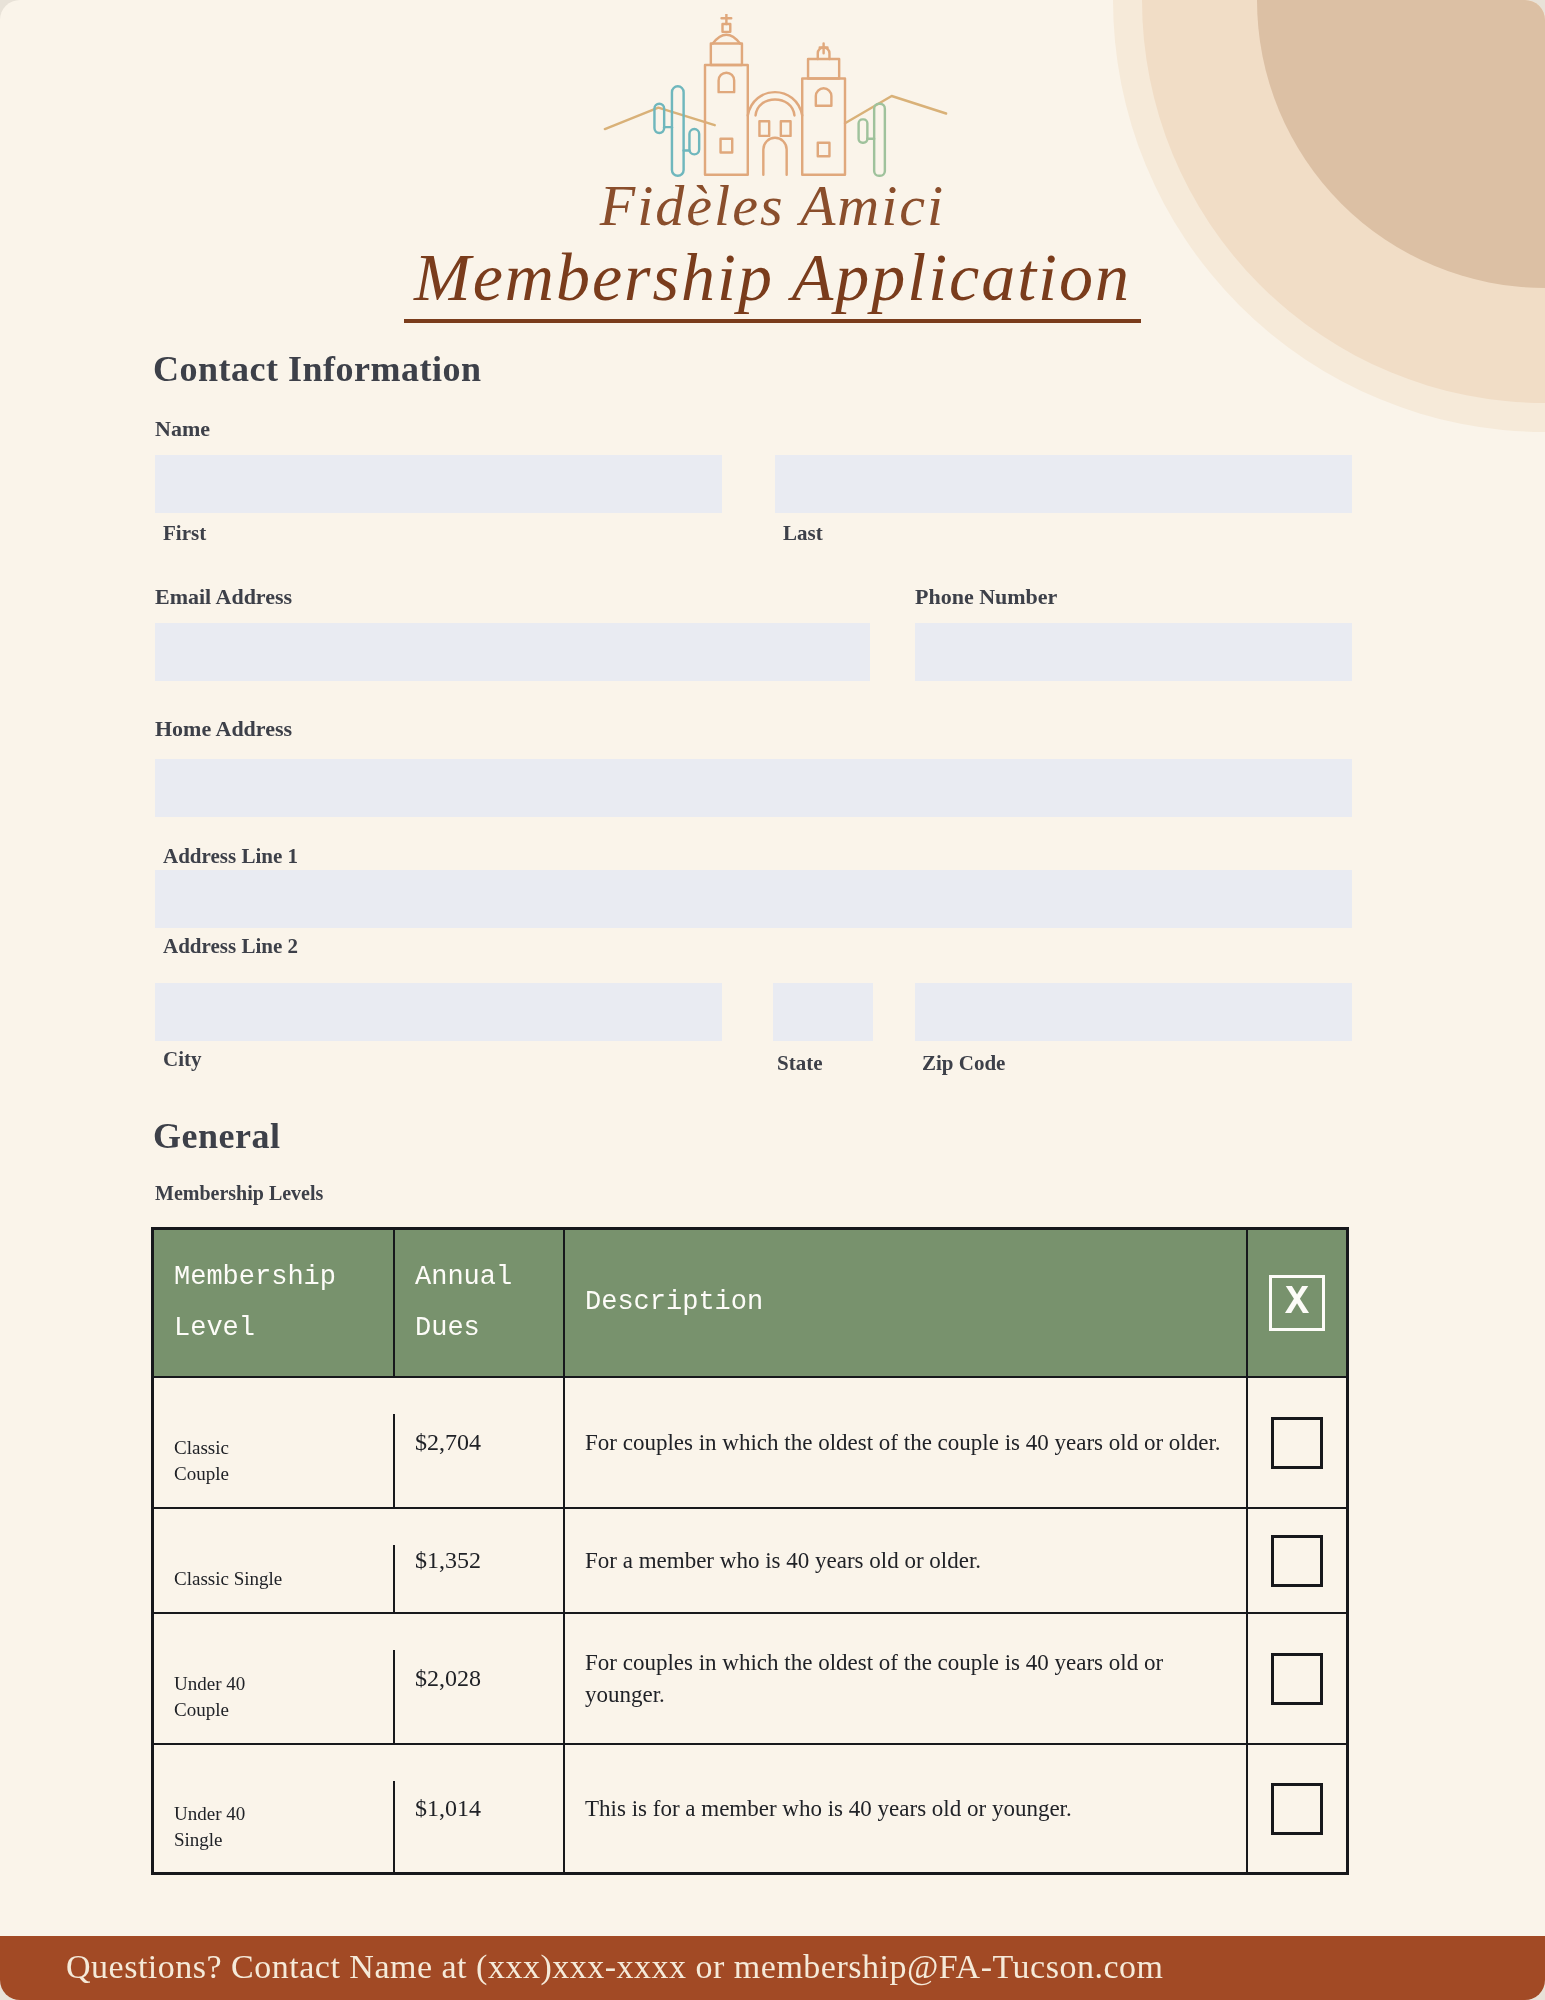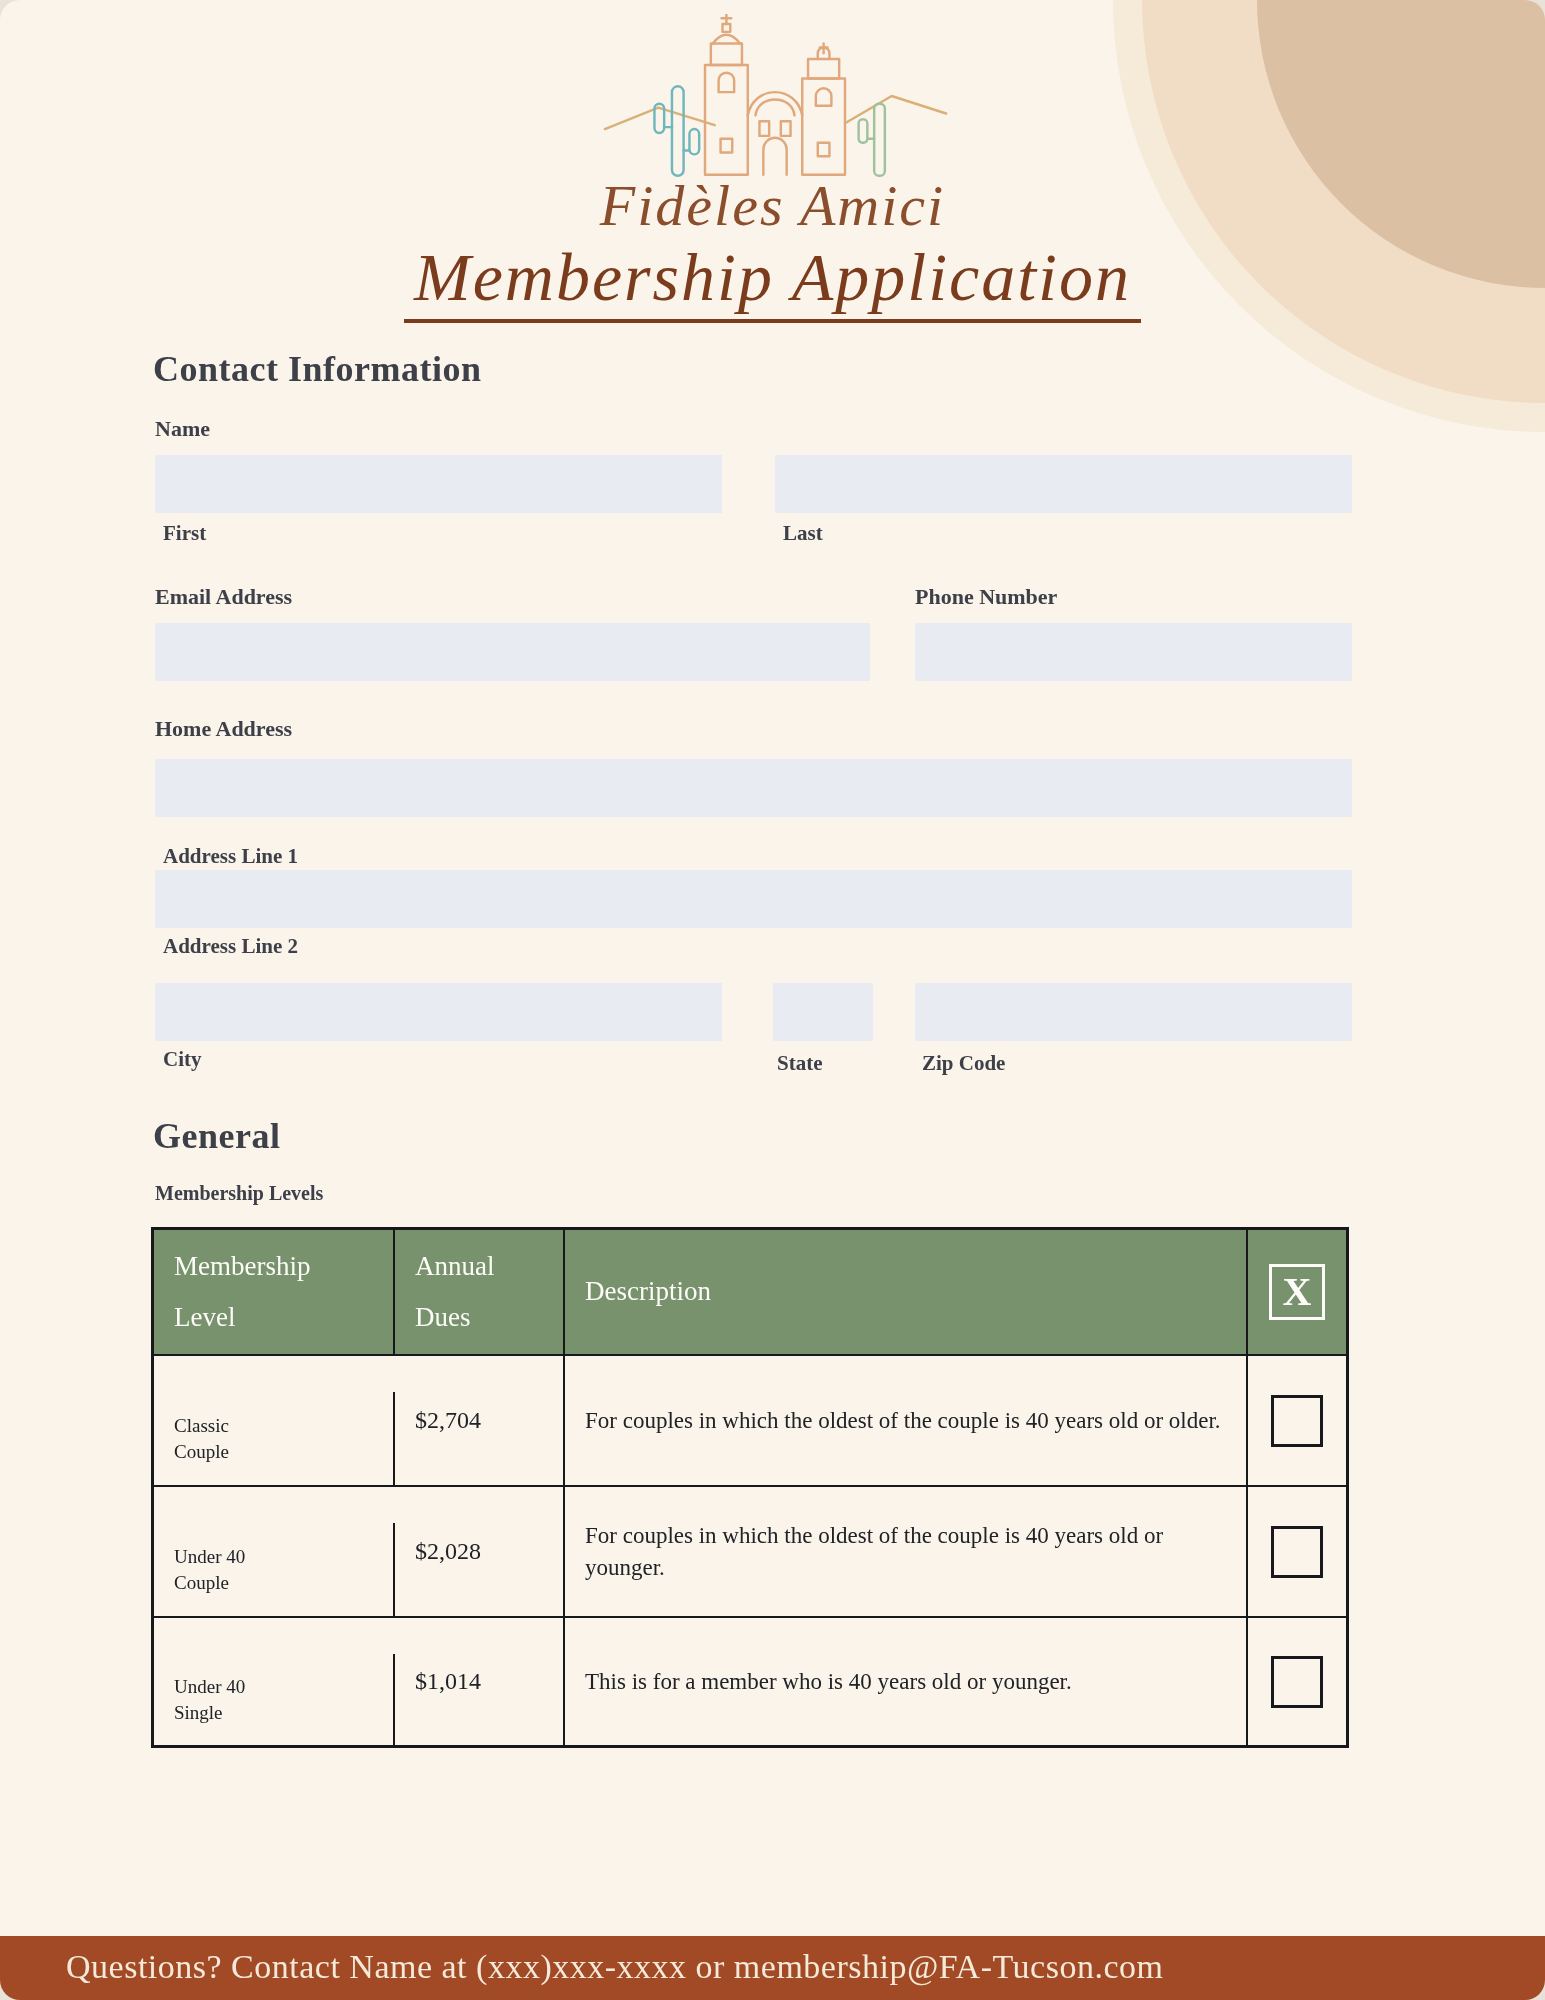--- a/index.html
+++ b/index.html
@@ -37,21 +37,21 @@
     position:absolute; background:#e9ebf2; border:none; outline:none;
     font-family:inherit; font-size:22px; color:#3d4049; padding:0 12px;
   }
 
   
   .mtable {
     position:absolute; left:151px; top:1227px; width:1198px;
     border:3px solid #17181c; background:#faf4ea;
   }
   .trow { display:grid; grid-template-columns:241px 170px 683px 1fr; }
-  .thead { background:#78926d; color:#fdfcf8; height:124px; }
+  .thead { background:#78926d; color:#fdfcf8; height:146px;font-family:Liberation Mono, monospace; }
   .cell {
     display:flex; align-items:center; padding:10px 18px 10px 20px;
     border-right:2px solid #17181c; font-size:23px; color:#202227; line-height:1.35;
   }
   .cell:last-child { border-right:none; justify-content:center; padding:10px 6px; }
   .thead .cell { font-size:27px; color:#fdfcf8; line-height:1.9; }
   .body-row { border-top:2px solid #17181c; }
   .lvl { font-weight:normal; white-space:pre-line; font-size:19px;margin-top:36px; }
   .dues { font-size:24px; }
   .desc { font-size:23px; padding-right:24px; }
@@ -170,20 +170,28 @@
     <div class="trow body-row" style="min-height:131px;">
       <div class="cell lvl">Classic
 Couple</div>
       <div class="cell dues">$2,704</div>
       <div class="cell desc">For couples in which the oldest of the couple is 40 years old or older.</div>
       <div class="cell">
           <button class="checkbox"></button>
         </div>
     </div>
 
+    <div class="trow body-row" style="min-height:105px;">
+      <div class="cell lvl">Classic Single</div>
+      <div class="cell dues">$1,352</div>
+      <div class="cell desc">For a member who is 40 years old or older.</div>
+      <div class="cell">
+          <button class="checkbox"></button>
+        </div>
+    </div>
 
     <div class="trow body-row" style="min-height:131px;">
       <div class="cell lvl">Under 40
 Couple</div>
       <div class="cell dues">$2,028</div>
       <div class="cell desc">For couples in which the oldest of the couple is 40 years old or younger.</div>
       <div class="cell">
           <button class="checkbox"></button>
         </div>
     </div>

